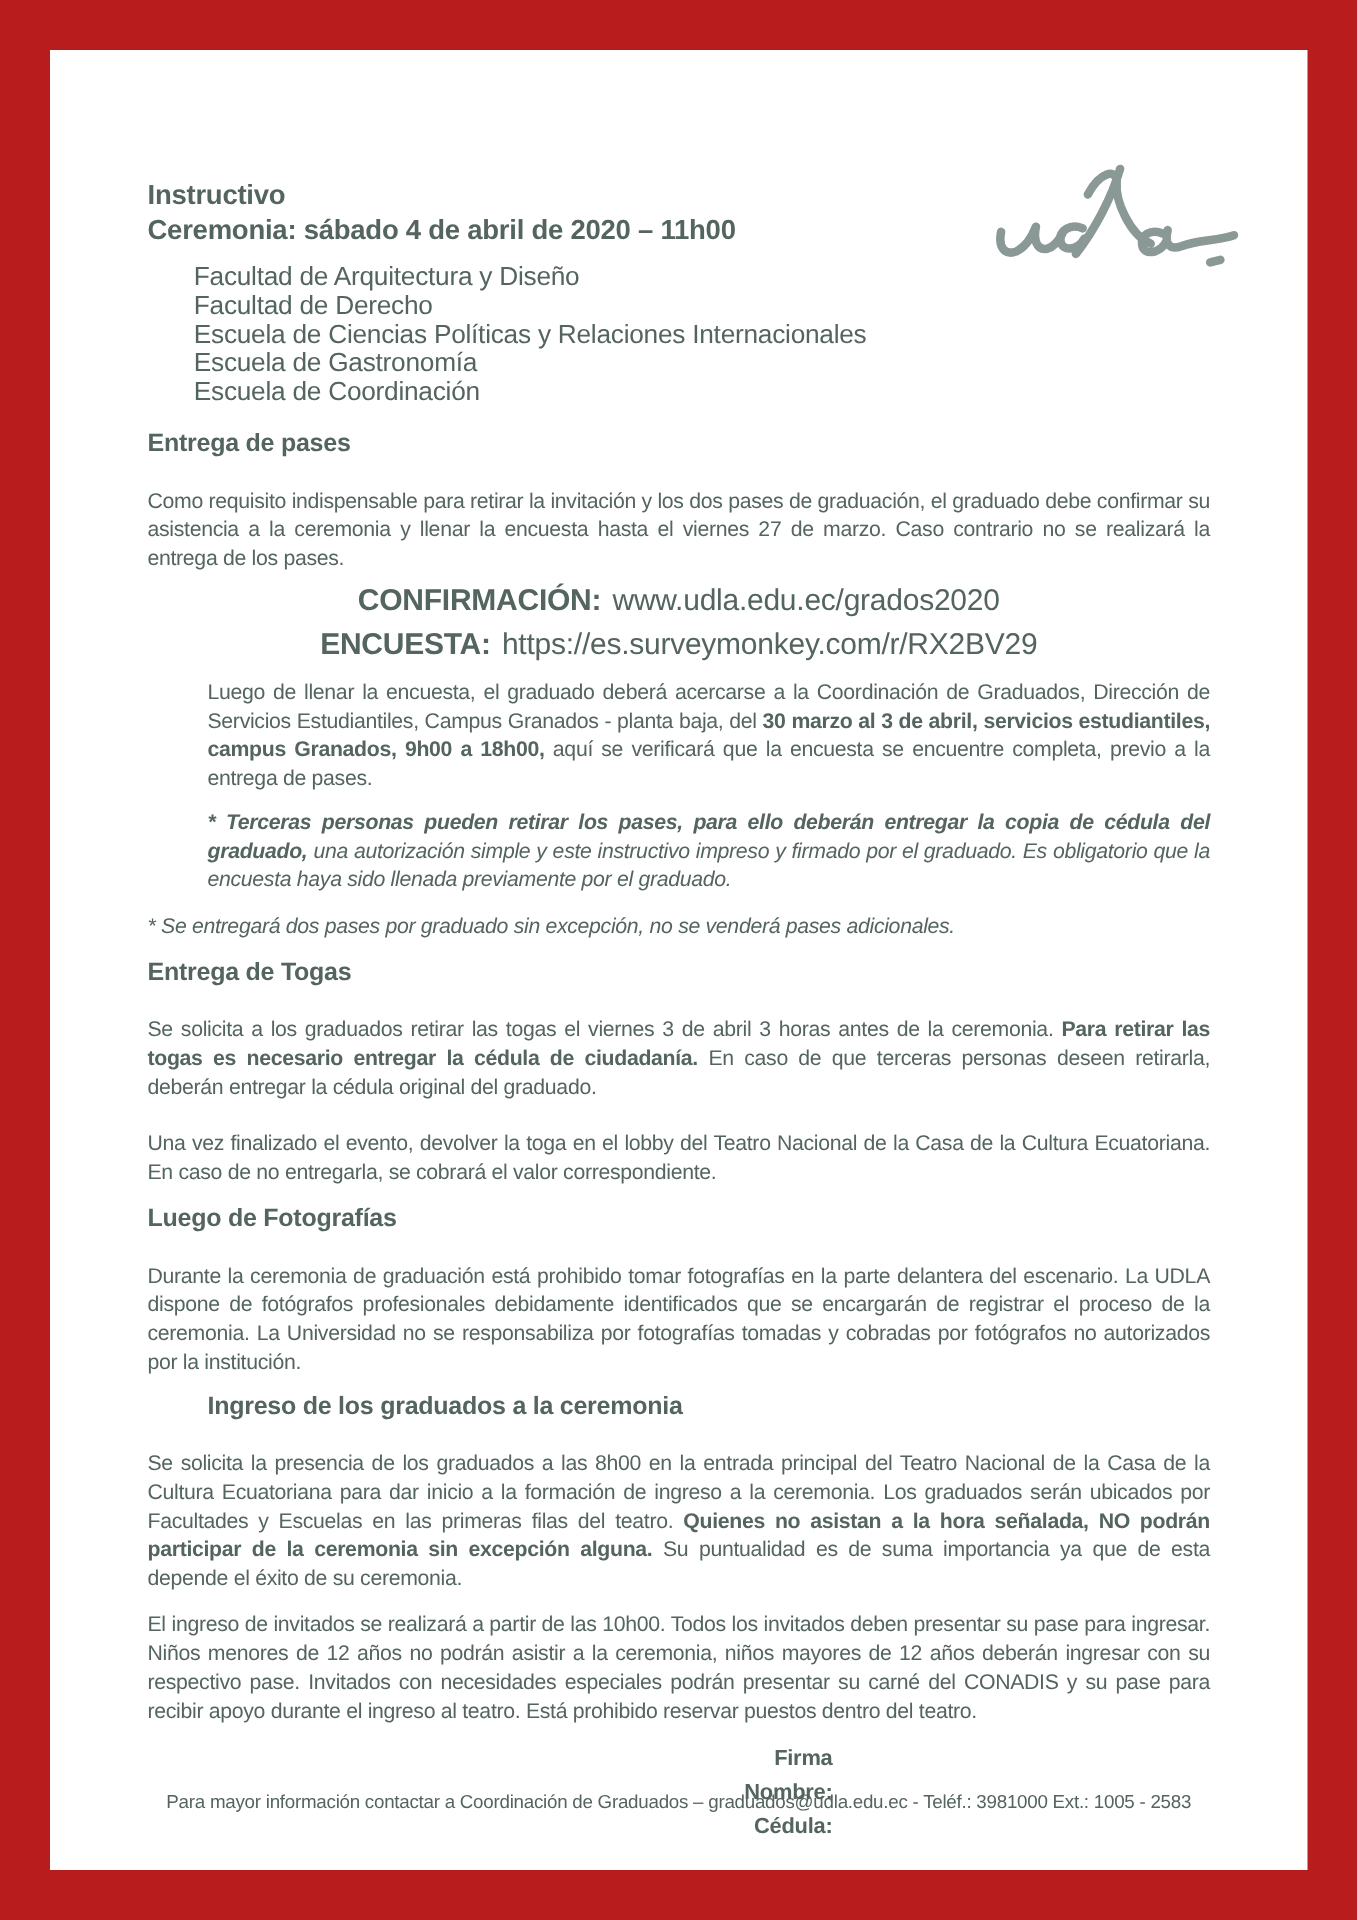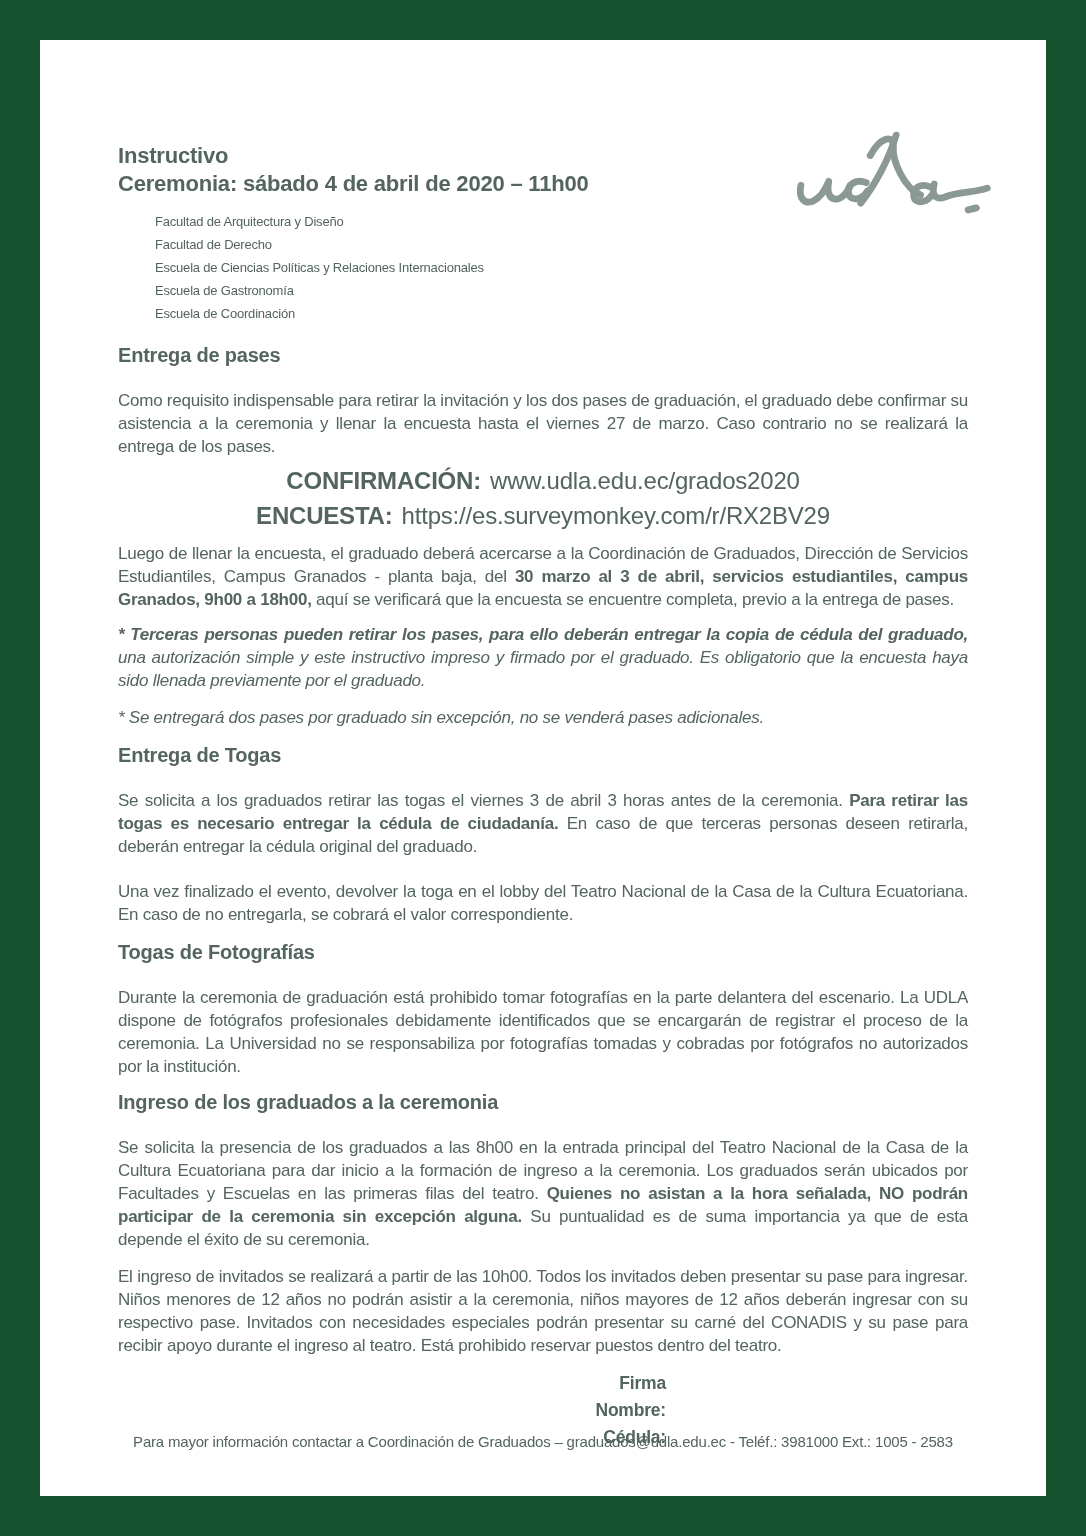--- a/index.html
+++ b/index.html
@@ -2,21 +2,21 @@
 <html><head>
 <meta charset="utf-8">
 <style>
   * { margin:0; padding:0; box-sizing:border-box; }
   html,body { background:#ffffff; }
   body { font-family:"Liberation Sans","DejaVu Sans",sans-serif; }
 
   .canvas{
     position:relative;
     width:1086px; height:1536px;
-    background:#14532d;
+    background:#b91c1c;
     overflow:hidden;
   }
   .page{
     position:absolute; left:40px; top:40px;
     width:1006px; height:1456px;
     background:#ffffff;
     color:#54645F;
     padding:0 78px;
     overflow:hidden;
   }
@@ -24,36 +24,36 @@
     position:absolute; top:82px; right:52px;
     width:204px; height:116px;
   }
   .logo path{ stroke:#8A9896; stroke-width:10; fill:none;
     stroke-linecap:round; stroke-linejoin:round; }
 
   .title{ padding-top:102px; font-size:22px; font-weight:700;
     line-height:28px; letter-spacing:-0.2px; }
 
   .faculties{ margin-top:12px; padding-left:37px;
-    font-size:13px; line-height:23px; letter-spacing:-0.2px; }
+    font-size:21px; line-height:23px; letter-spacing:-0.2px; }
 
   .h{ font-size:20px; font-weight:700; line-height:24px;
     letter-spacing:-0.2px; }
 
   .body{ font-size:17px; line-height:23px; letter-spacing:-0.25px; }
   .j{ text-align:justify;margin-top:22px; }
   .b{ font-weight:700; }
   .i{ font-style:italic; }
 
   .biglin{ text-align:center; font-size:24px; line-height:29px;
     letter-spacing:-0.2px; }
   .biglin .url{ margin-left:9px; }
 
   .mt18{ margin-top:18px; }
-  .mt14{ margin-top:14px; } .mt12{ margin-top:12px; }
+  .mt14{ margin-top:14px; } .mt12{ margin-top:12px;margin-left:48px; }
   .mt10{ margin-top:10px; } .mt8{ margin-top:8px; }
   .mt6{ margin-top:6px; }
 
   .sig{ margin-top:16px; width:548px; font-size:17.5px; }
   .sig-row{ display:flex; align-items:flex-end; height:27px;flex-direction:column; }
   .sig-label{ font-weight:700; letter-spacing:-0.2px; white-space:nowrap; }
   .sig-line{ flex:1; border-bottom:2px solid #54645F; margin:0 0 5px 7px; }
 
   .footer{ position:absolute; left:0; right:0; bottom:46px;
     text-align:center; font-size:15px; letter-spacing:-0.2px; }
@@ -106,21 +106,21 @@
     </div>
 
     <div class="body i mt14">* Se entregará dos pases por graduado sin excepción, no se venderá pases adicionales.</div>
 
     <div class="h mt14">Entrega de Togas</div>
     <div class="body j">
       <span>Se solicita a los graduados retirar las togas el viernes 3 de abril 3 horas antes de la ceremonia. </span><span class="b">Para retirar las togas es necesario entregar la cédula de ciudadanía.</span><span> En caso de que terceras personas deseen retirarla, deberán entregar la cédula original del graduado.</span>
     </div>
     <div class="body j">Una vez finalizado el evento, devolver la toga en el lobby del Teatro Nacional de la Casa de la Cultura Ecuatoriana. En caso de no entregarla, se cobrará el valor correspondiente.</div>
 
-    <div class="h mt14">Togas de Fotografías</div>
+    <div class="h mt14">Luego de Fotografías</div>
     <div class="body j">Durante la ceremonia de graduación está prohibido tomar fotografías en la parte delantera del escenario. La UDLA dispone de fotógrafos profesionales debidamente identificados que se encargarán de registrar el proceso de la ceremonia. La Universidad no se responsabiliza por fotografías tomadas y cobradas por fotógrafos no autorizados por la institución.</div>
 
     <div class="h mt12">Ingreso de los graduados a la ceremonia</div>
     <div class="body j">
       <span>Se solicita la presencia de los graduados a las 8h00 en la entrada principal del Teatro Nacional de la Casa de la Cultura Ecuatoriana para dar inicio a la formación de ingreso a la ceremonia. Los graduados serán ubicados por Facultades y Escuelas en las primeras filas del teatro. </span><span class="b">Quienes no asistan a la hora señalada, NO podrán participar de la ceremonia sin excepción alguna.</span><span> Su puntualidad es de suma importancia ya que de esta depende el éxito de su ceremonia.</span>
     </div>
     <div class="body j mt14">El ingreso de invitados se realizará a partir de las 10h00.  Todos los invitados deben presentar su pase para ingresar. Niños menores de 12 años no podrán asistir a la ceremonia, niños mayores de 12 años deberán ingresar con su respectivo pase. Invitados con necesidades especiales podrán presentar su carné del CONADIS y su pase para recibir apoyo durante el ingreso al teatro. Está prohibido reservar puestos dentro del teatro.</div>
 
     <div class="sig">
       <div class="sig-row">

